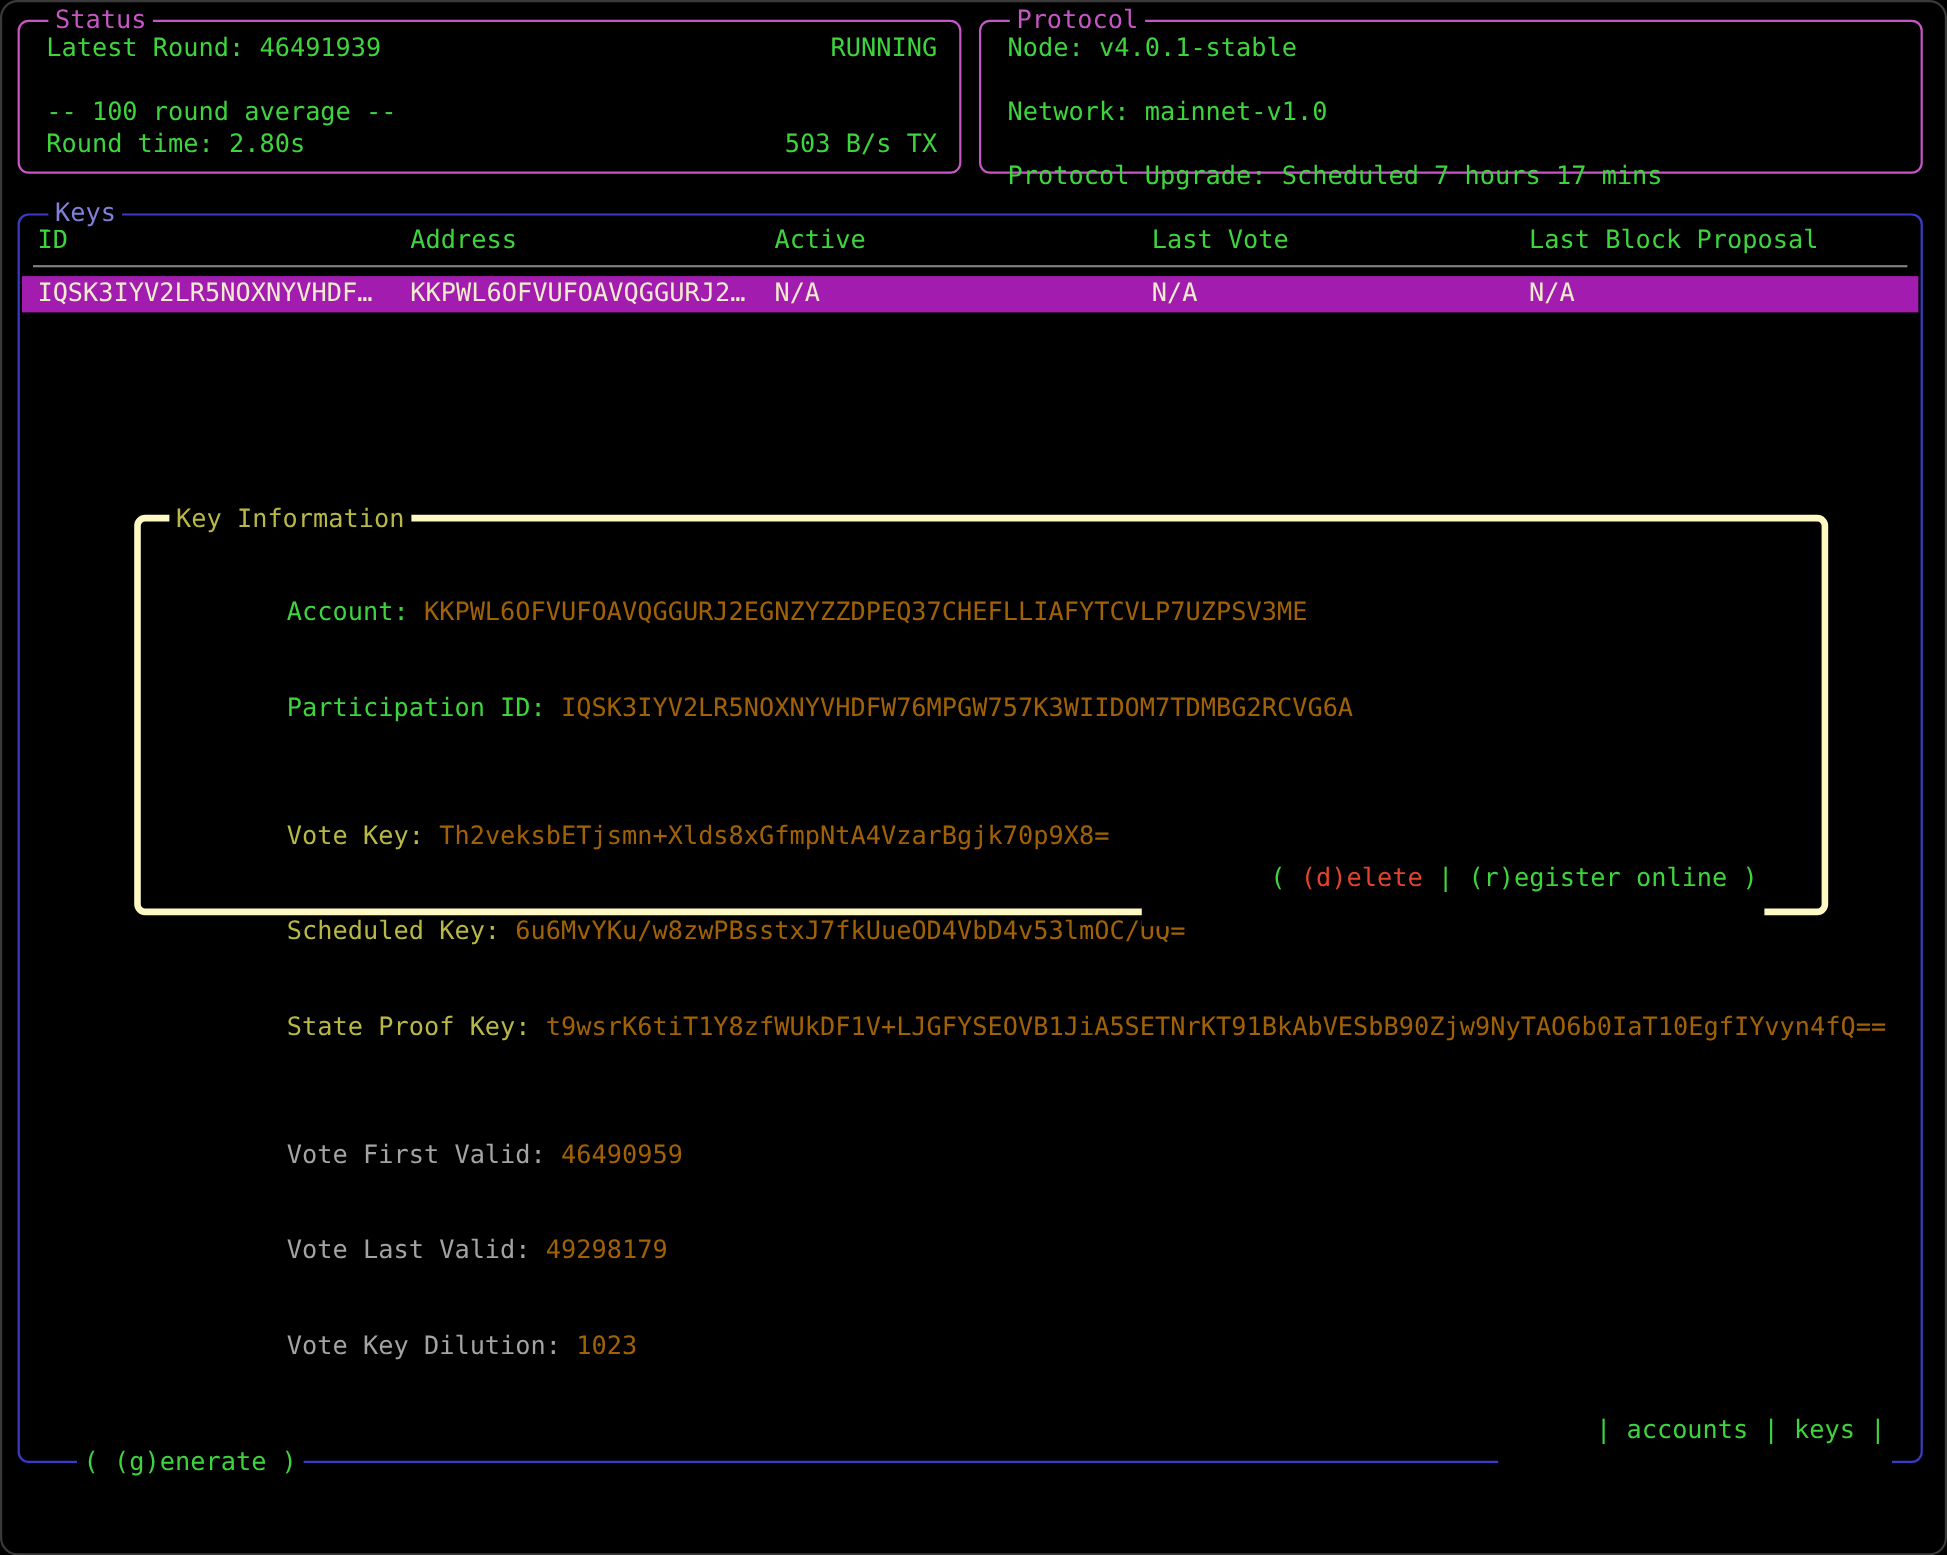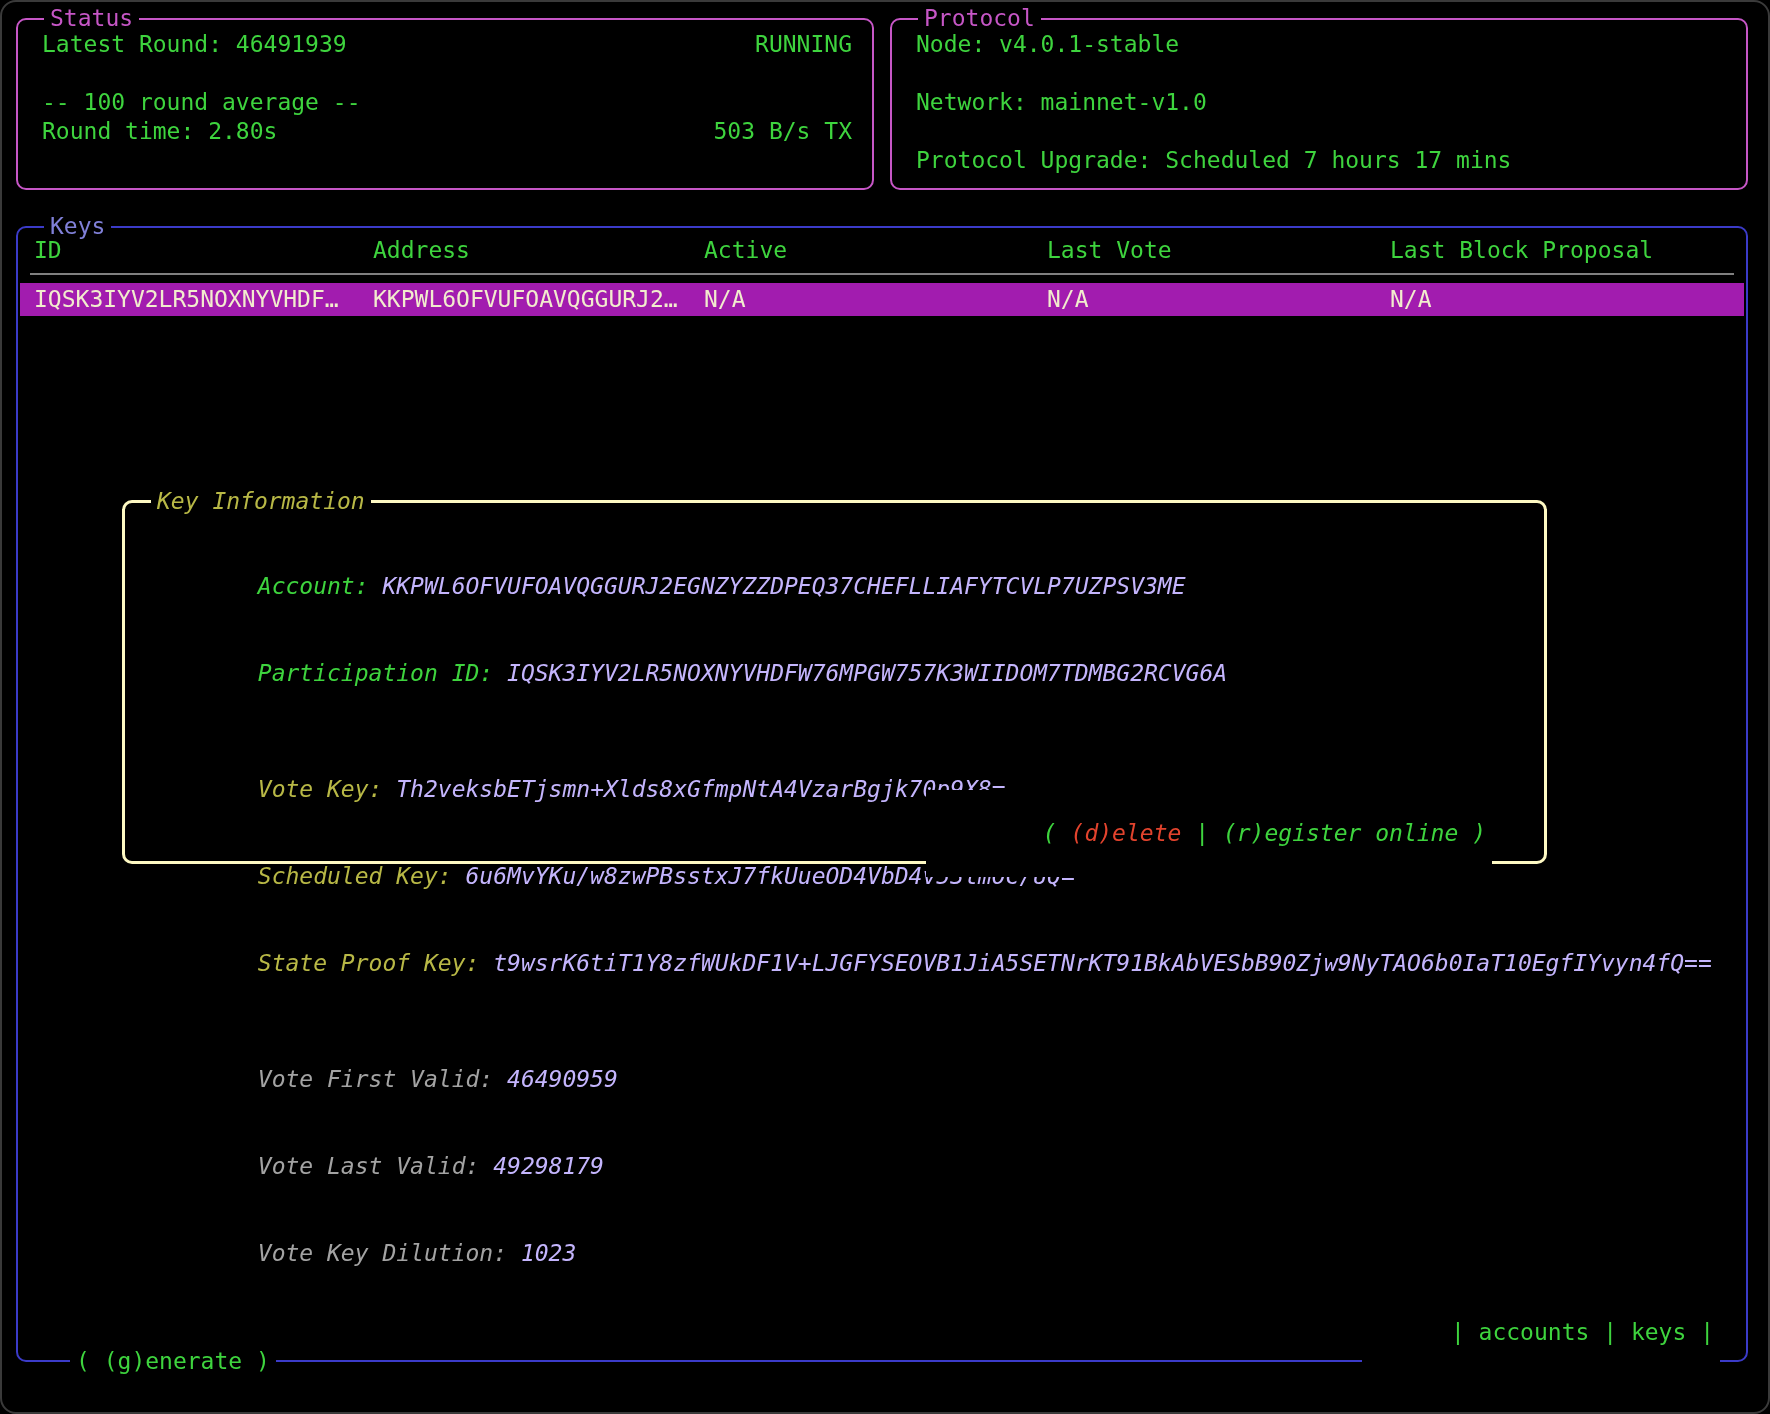--- a/index.html
+++ b/index.html
@@ -19,21 +19,21 @@
     padding: 16px 20px 0 14px;
     overflow: hidden;
   }
   .top-row { display: flex; gap: 16px; }
   .tui-box { position: relative; border-radius: 10px; }
   .tui-box > .box-title {
     position: absolute; top: -16px; left: 26px;
     background: #000; padding: 0 6px; white-space: pre;
   }
   .status-box, .protocol-box {
-    flex: 1 1 0; height: 172px;
+    flex: 1 1 0; height: 140px;
     border: 2px solid #c656c6;
     padding: 10px 20px 0 24px;
   }
   .status-box .box-title, .protocol-box .box-title { color: #c656c6; }
   .line { white-space: pre; }
   .line-split { display: flex; justify-content: space-between; white-space: pre; }
   .sp { height: 29px; }
 
   .keys-box {
     margin-top: 36px; height: 1136px;
@@ -48,31 +48,30 @@
   }
   .tbl-header { padding: 8px 16px 0 16px; color: #3ed43e; }
   .tbl-sep { border-top: 2px solid #808080; margin: 8px 12px 0 12px; }
   .tbl-row {
     margin: 8px 2px 0 2px; padding: 2px 14px;
     background: #a21caf; color: #f2ecce;
   }
 
   .keyinfo-box {
     position: absolute; left: 104px; top: 272px;
-    width: 1425px; height: 364px;
-    border: 3px solid #fef9c3;
+    width: 1540px; height: 364px;
+    border: 6px solid #fef9c3;
     border-radius: 10px;
     padding: 40px 0 0 22px;
-    font-style: italic;
   }
   .keyinfo-box .box-title { color: #b8b846; }
   .lbl-green { color: #3ed43e; }
   .lbl-yellow { color: #b8b846; }
   .lbl-violet { color: #a3a3a3; }
-  .val-green { color: #c4b5fd; }
+  .val-green { color: #a16207; }
   .hot-red { color: #e2432d; }
 
   .border-widget {
     position: absolute; background: #000; padding: 0 6px; white-space: pre;
     color: #3ed43e;
   }
   .keyinfo-actions { bottom: -16px; right: 52px; text-align: right; }
   .footer-generate { bottom: -16px; left: 52px; }
   .footer-nav { bottom: -16px; right: 26px; }
   .clickable { cursor: pointer; }

